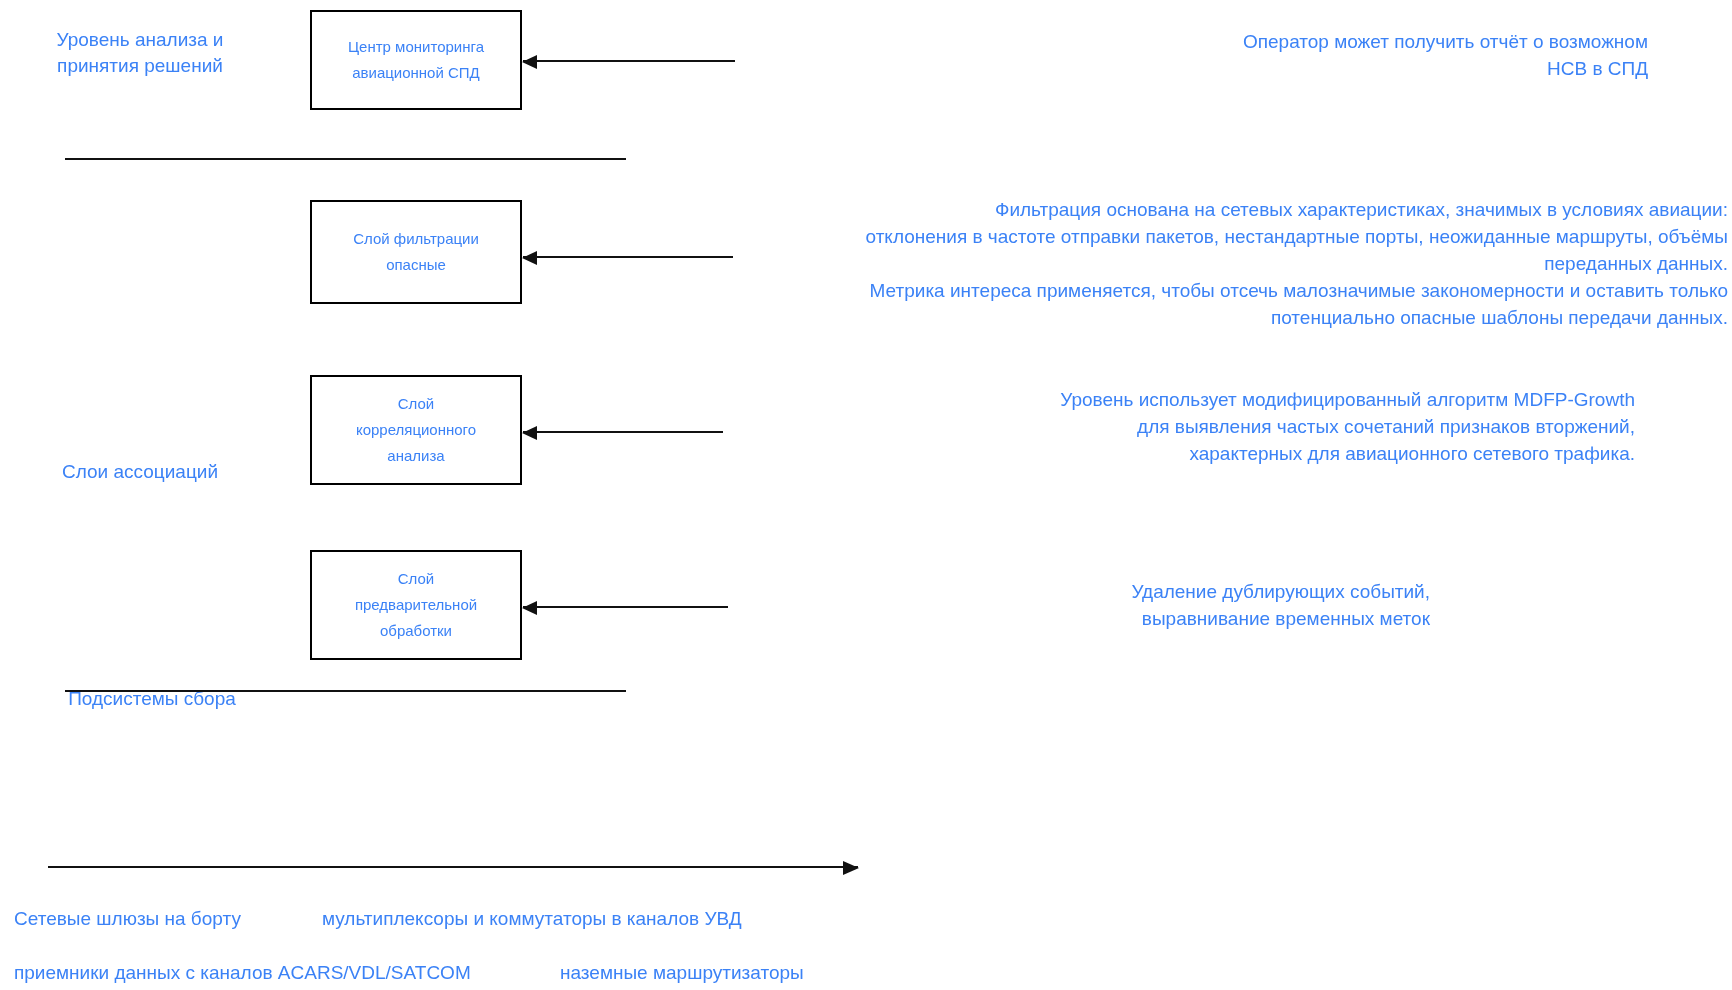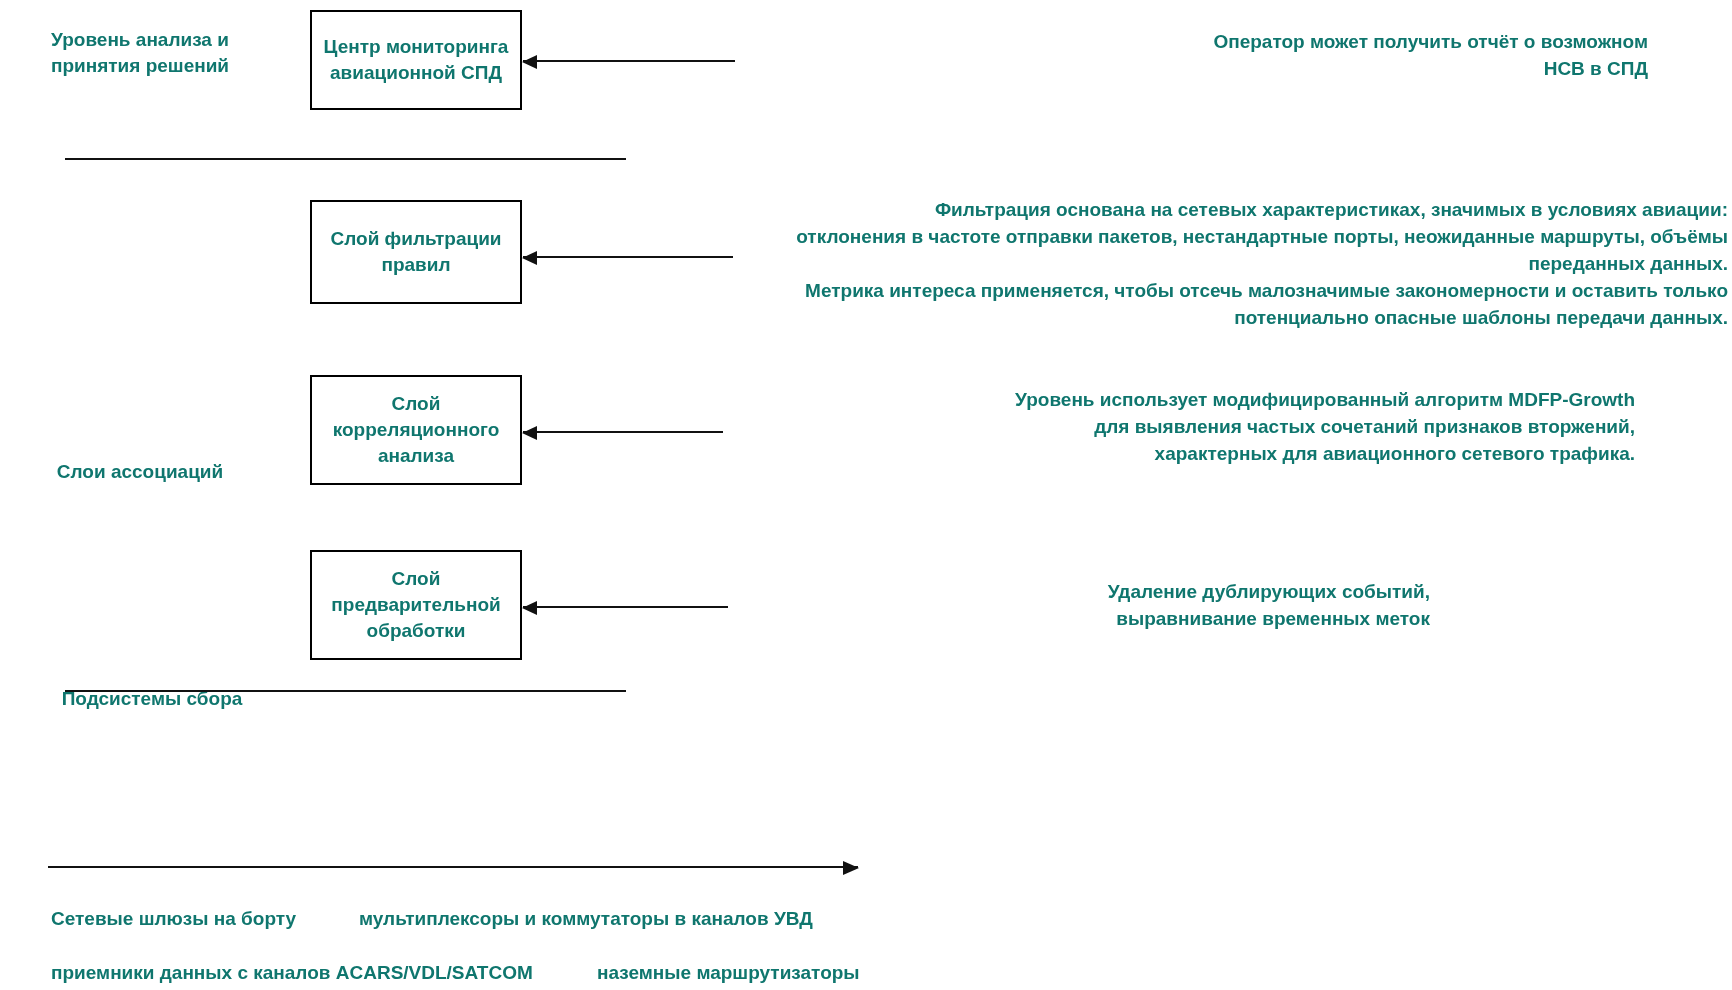--- a/index.html
+++ b/index.html
@@ -6,35 +6,34 @@
     margin: 0;
     padding: 0;
     background: #ffffff;
   }
   #canvas {
     position: relative;
     width: 1732px;
     height: 990px;
     background: #ffffff;
     font-family: "Liberation Sans", "DejaVu Sans", sans-serif;
-    color: #0f766e;
+    color: #3b82f6;
     overflow: hidden;
-    font-weight: bold;
   }
 
   .node-box {
     position: absolute;
     border: 2px solid #000000;
     background: #ffffff;
     box-sizing: border-box;
     display: flex;
     align-items: center;
     justify-content: center;
     text-align: center;
-    font-size: 19px;
+    font-size: 15px;
     line-height: 26px;
     white-space: pre-line;
     padding: 2px 6px;
   }
 
   .stage-label {
     position: absolute;
     font-size: 19px;
     line-height: 26px;
     text-align: center;
@@ -87,40 +86,39 @@
     border-top: 7px solid transparent;
     border-bottom: 7px solid transparent;
     border-left: 16px solid #111111;
   }
 
   .footer-text {
     position: absolute;
     font-size: 19px;
     line-height: 26px;
     white-space: pre;
-    margin-left: 37px;
   }
 </style>
 </head>
 <body>
 
 <div id="canvas">
 
   <div class="stage-label" style="left:30px; top:27px; width:220px;">Уровень анализа и
 принятия решений</div>
 
   <div class="stage-label" style="left:30px; top:459px; width:220px;">Слои ассоциаций</div>
 
   <div class="stage-label" style="left:42px; top:686px; width:220px;">Подсистемы сбора</div>
 
   <div class="node-box" style="left:310px; top:10px; width:212px; height:100px;">Центр мониторинга
 авиационной СПД</div>
 
   <div class="node-box" style="left:310px; top:200px; width:212px; height:104px;">Слой фильтрации
-правил</div>
+опасные</div>
 
   <div class="node-box" style="left:310px; top:375px; width:212px; height:110px;">Слой
 корреляционного
 анализа</div>
 
   <div class="node-box" style="left:310px; top:550px; width:212px; height:110px;">Слой
 предварительной
 обработки</div>
 
 

